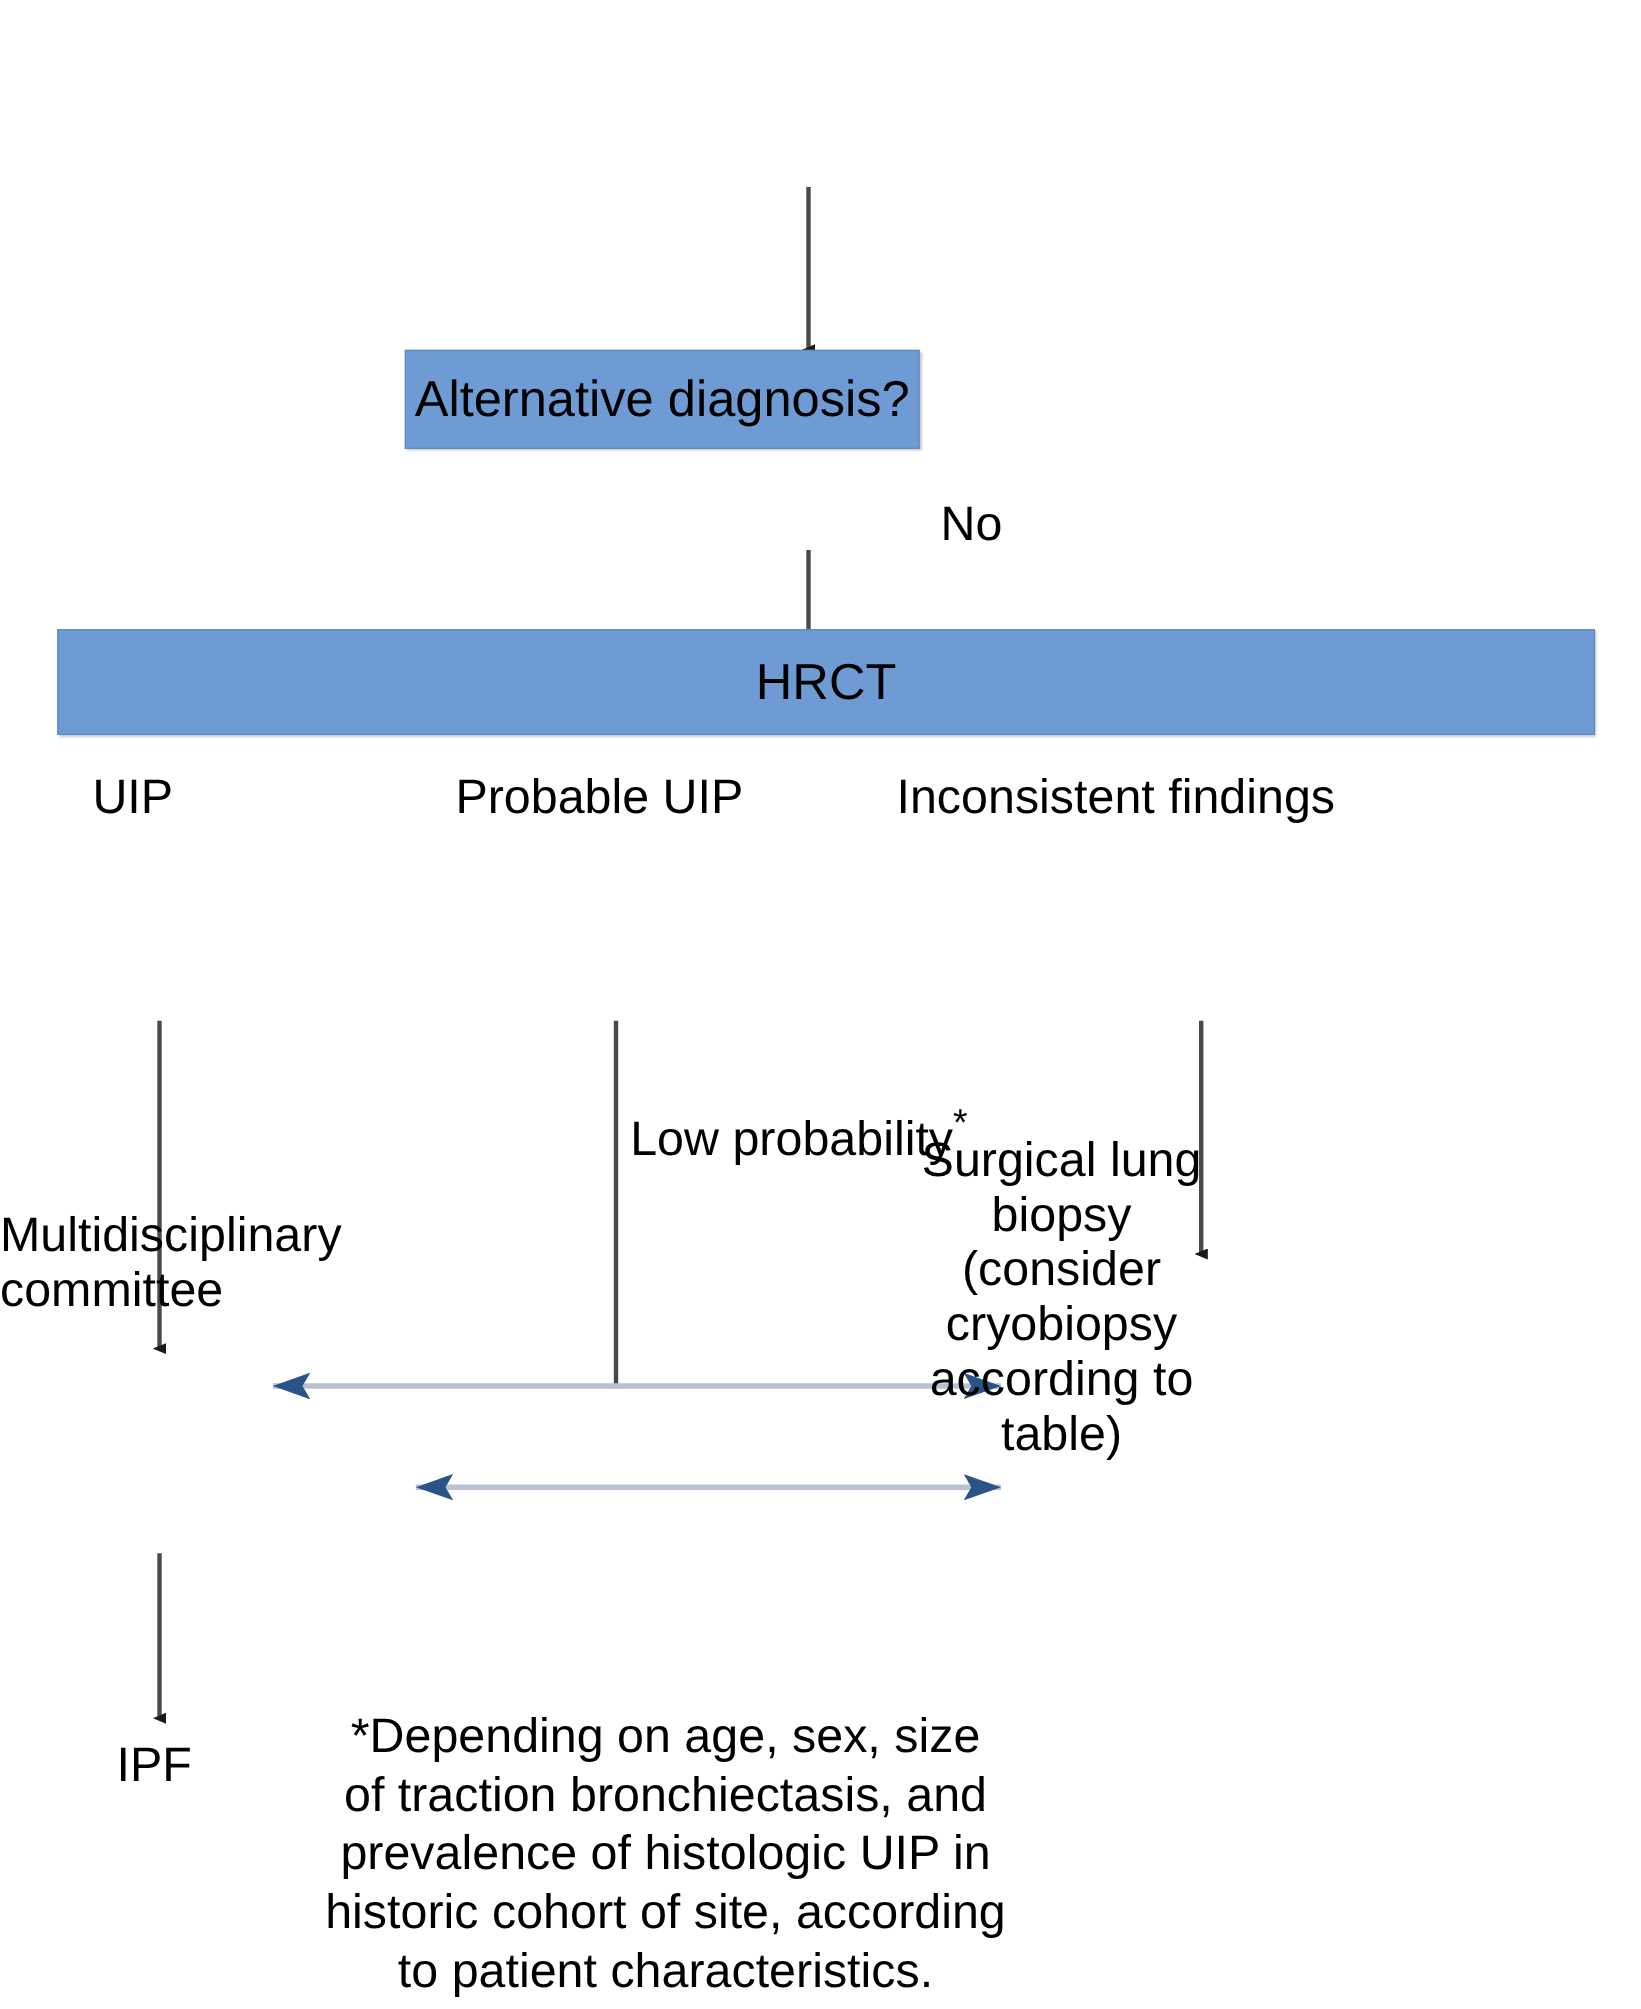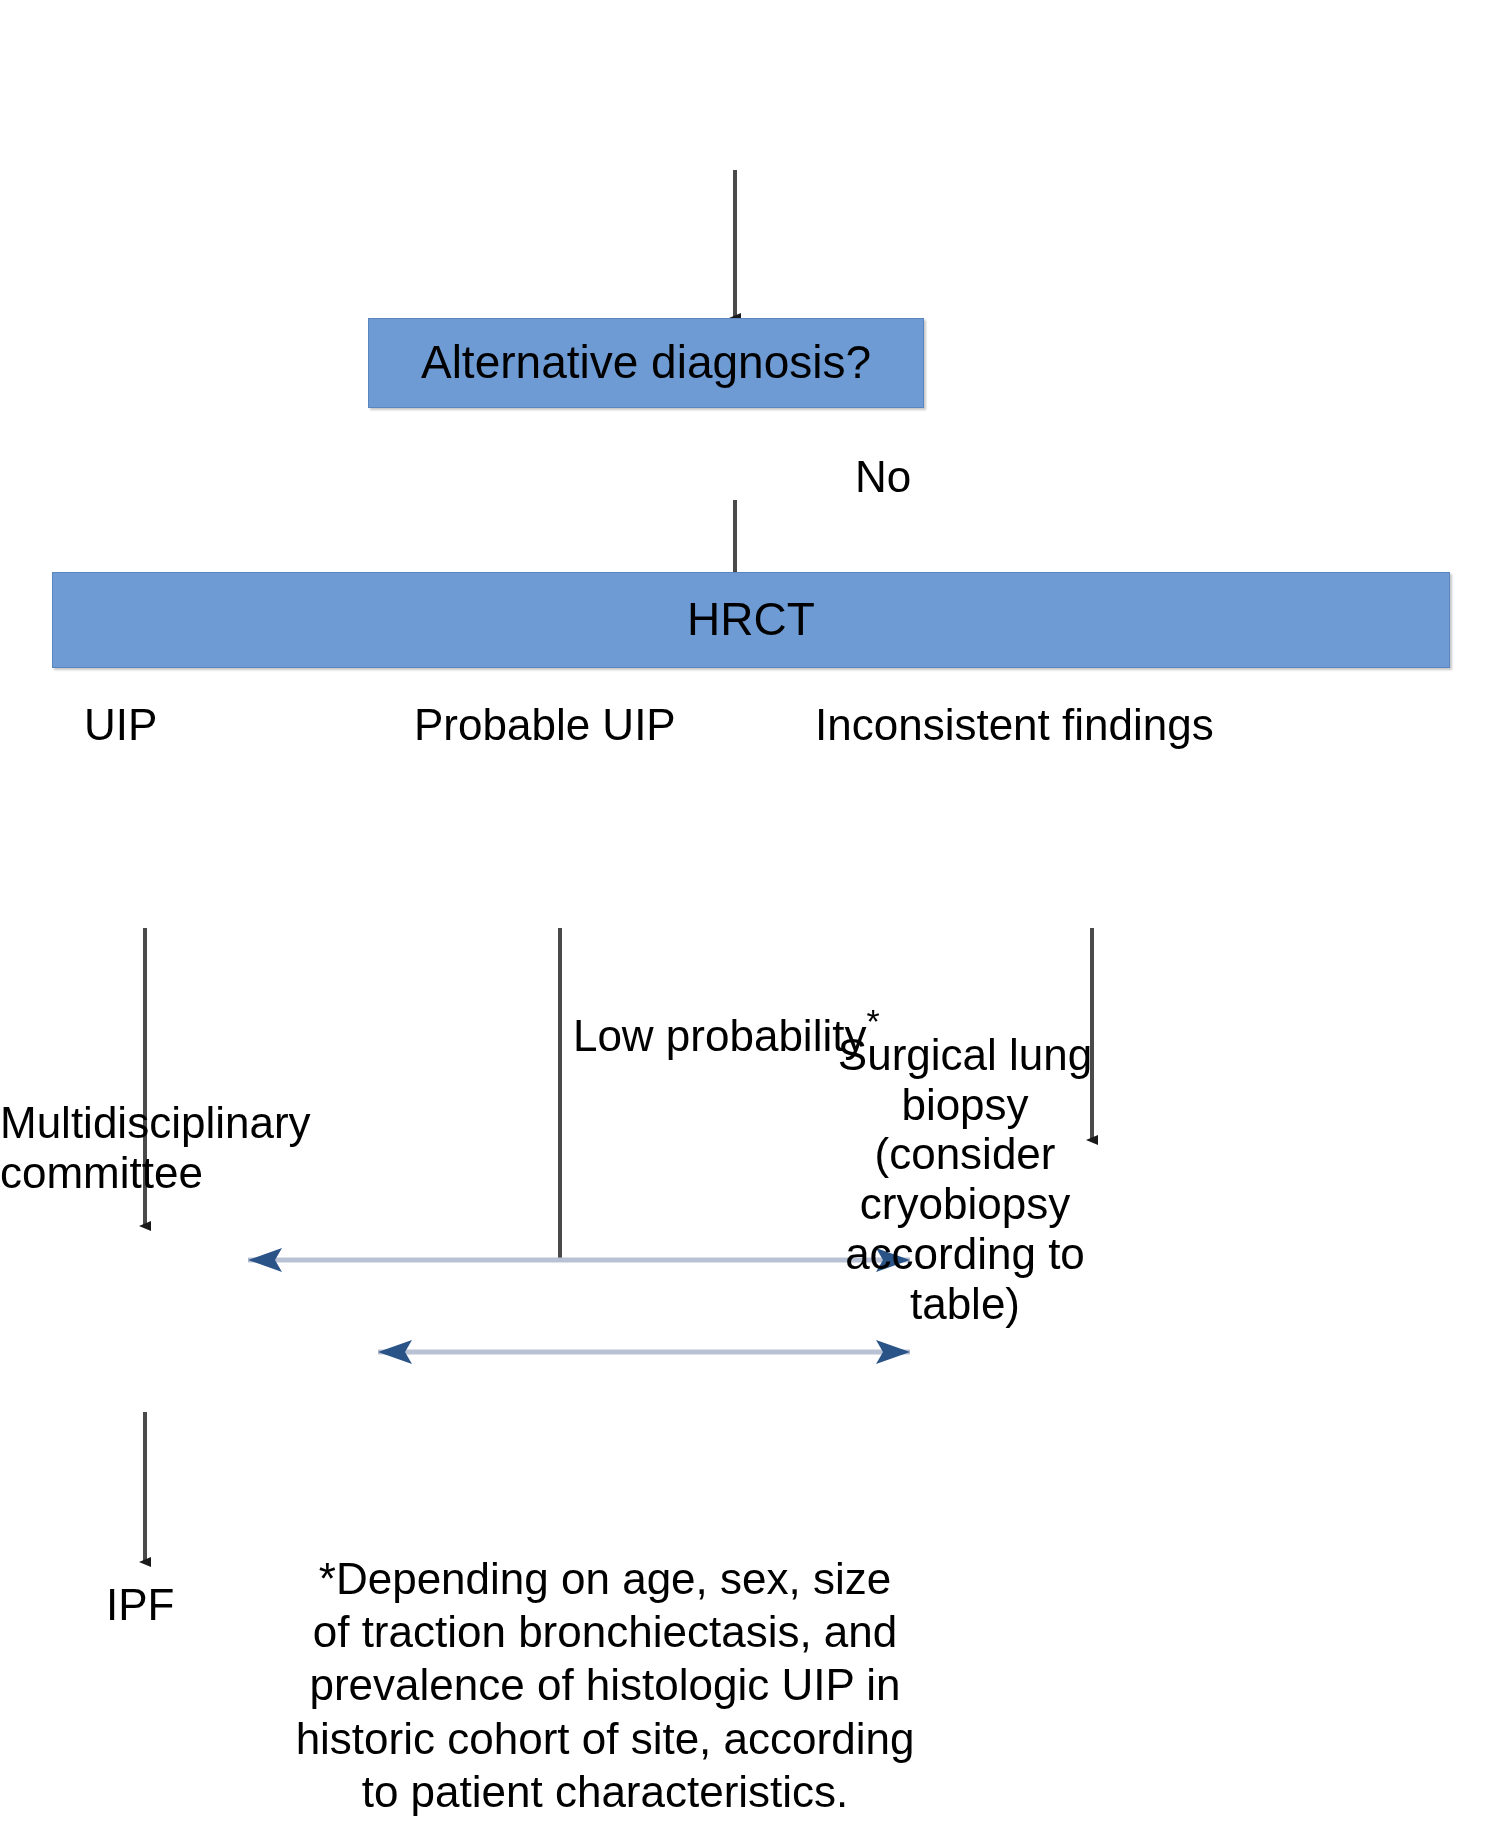--- a/index.html
+++ b/index.html
@@ -118,21 +118,21 @@
       <line x1="378" y1="1352" x2="910" y2="1352" stroke="#b9c2d4" stroke-width="5" marker-start="url(#arrowBlueL)" marker-end="url(#arrowBlueR)"></line>
     </g>
 
     <g>
       <line x1="145" y1="1412" x2="145" y2="1562" stroke="#4a4a4a" stroke-width="4" marker-end="url(#arrowBlack)"></line>
     </g>
   </svg>
 
 
 
-  <div class="node blue-box" style="left:368px; top:318px; width:556px; height:90px;">
+  <div class="node blue-box" style="left:368px; top:318px; width:468px; height:90px;">
     <span>Alternative diagnosis?</span>
   </div>
 
   <div class="plain-label" style="left:855px; top:452px;">No</div>
 
   <div class="node blue-box" style="left:52px; top:572px; width:1398px; height:96px;">
     <span>HRCT</span>
   </div>
 
   <div class="plain-label" style="left:84px; top:700px;">UIP</div>

